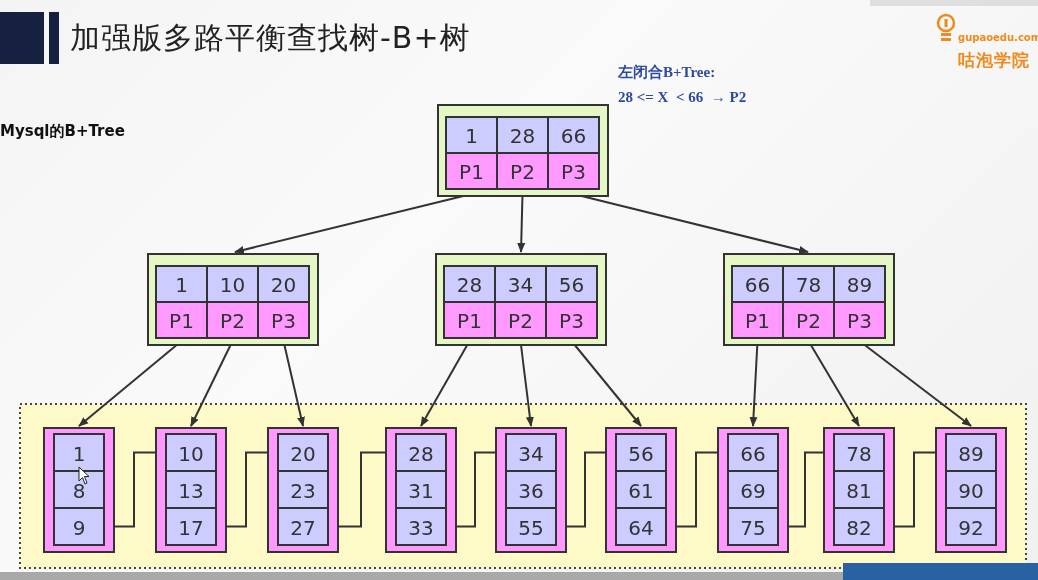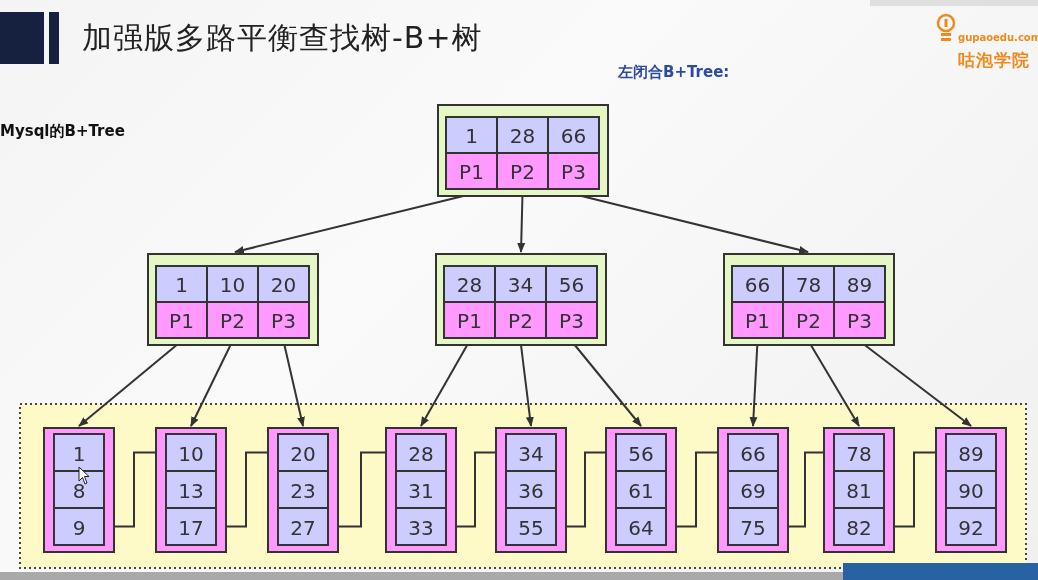--- a/index.html
+++ b/index.html
@@ -1,29 +1,29 @@
 <!DOCTYPE html>
 <html><head>
 <meta charset="utf-8">
 <style>
   html,body{margin:0;padding:0;}
   body{width:1038px;height:580px;position:relative;overflow:hidden;
     background:linear-gradient(135deg,#f4f4f4 0%,#fafafa 40%,#f0f0f0 100%);
     font-family:"DejaVu Sans",sans-serif;}
   .title-bar1{position:absolute;left:0;top:12px;width:44px;height:52px;background:#16213f;}
   .title-bar2{position:absolute;left:49px;top:12px;width:10px;height:52px;background:#16213f;}
-  .title{position:absolute;left:70px;top:18px;font-size:30px;color:#222;font-family:"DejaVu Sans",sans-serif;letter-spacing:1px;margin-left:12px;}
+  .title{position:absolute;left:70px;top:18px;font-size:30px;color:#222;font-family:"DejaVu Sans",sans-serif;letter-spacing:1px;}
   .logo{position:absolute;left:936px;top:12px;width:95px;height:34px;}
   .logo-name{position:absolute;left:22px;top:0;font-size:17px;color:#f08a1d;font-weight:bold;letter-spacing:1px;margin-top:37px;}
   .logo-url{position:absolute;left:22px;top:20px;font-size:10px;color:#f08a1d;font-weight:bold;}
   .logo-bulb{position:absolute;left:0;top:1px;width:20px;height:32px;}
   .topblur{position:absolute;left:870px;top:0;width:168px;height:6px;background:#cfcfcf;opacity:.6;}
   .subtitle{position:absolute;left:0;top:122px;font-size:15px;font-weight:bold;color:#111;}
   .legend{position:absolute;left:618px;top:60px;color:#2c4aa0;font-size:15px;font-weight:bold;line-height:25px;}
-  .legend div{white-space:pre;}
+  .legend div{white-space:pre;font-family:Liberation Serif, serif;}
   svg#diagram{position:absolute;left:0;top:0;}
   .cell-text{font-family:"DejaVu Sans",sans-serif;font-size:20px;fill:#333;text-anchor:middle;dominant-baseline:central;}
   .bottombar{position:absolute;left:0;top:572px;width:1038px;height:8px;background:#a9a9a9;}
   .bluebox{position:absolute;left:843px;top:563px;width:195px;height:17px;background:#2862a3;}
   .cursor{position:absolute;left:78px;top:466px;}
 </style>
 </head>
 <body>
 
 <div class="title-bar1"></div>
@@ -39,20 +39,21 @@
     <rect x="5" y="25" width="10" height="3" fill="#f08a1d"></rect>
   </svg>
   <div class="logo-name">咕泡学院</div>
   <div class="logo-url">gupaoedu.com</div>
 </div>
 
 <div class="subtitle">Mysql的B+Tree</div>
 
 <div class="legend">
   <div>左闭合B+Tree:</div>
+  <div>28 &lt;= X  &lt; 66  → P2</div>
 </div>
 
 <svg id="diagram" width="1038" height="580">
   <defs>
     <marker id="arrow" markerWidth="10" markerHeight="10" refX="9" refY="5" orient="auto" markerUnits="userSpaceOnUse">
       <path d="M0,1 L10,5 L0,9 Z" fill="#333"></path>
     </marker>
   </defs>
   <rect x="20" y="404" width="1006" height="164" fill="#fdfac8" stroke="#444" stroke-width="2" stroke-dasharray="2,3"></rect>
   <g id="edges">

